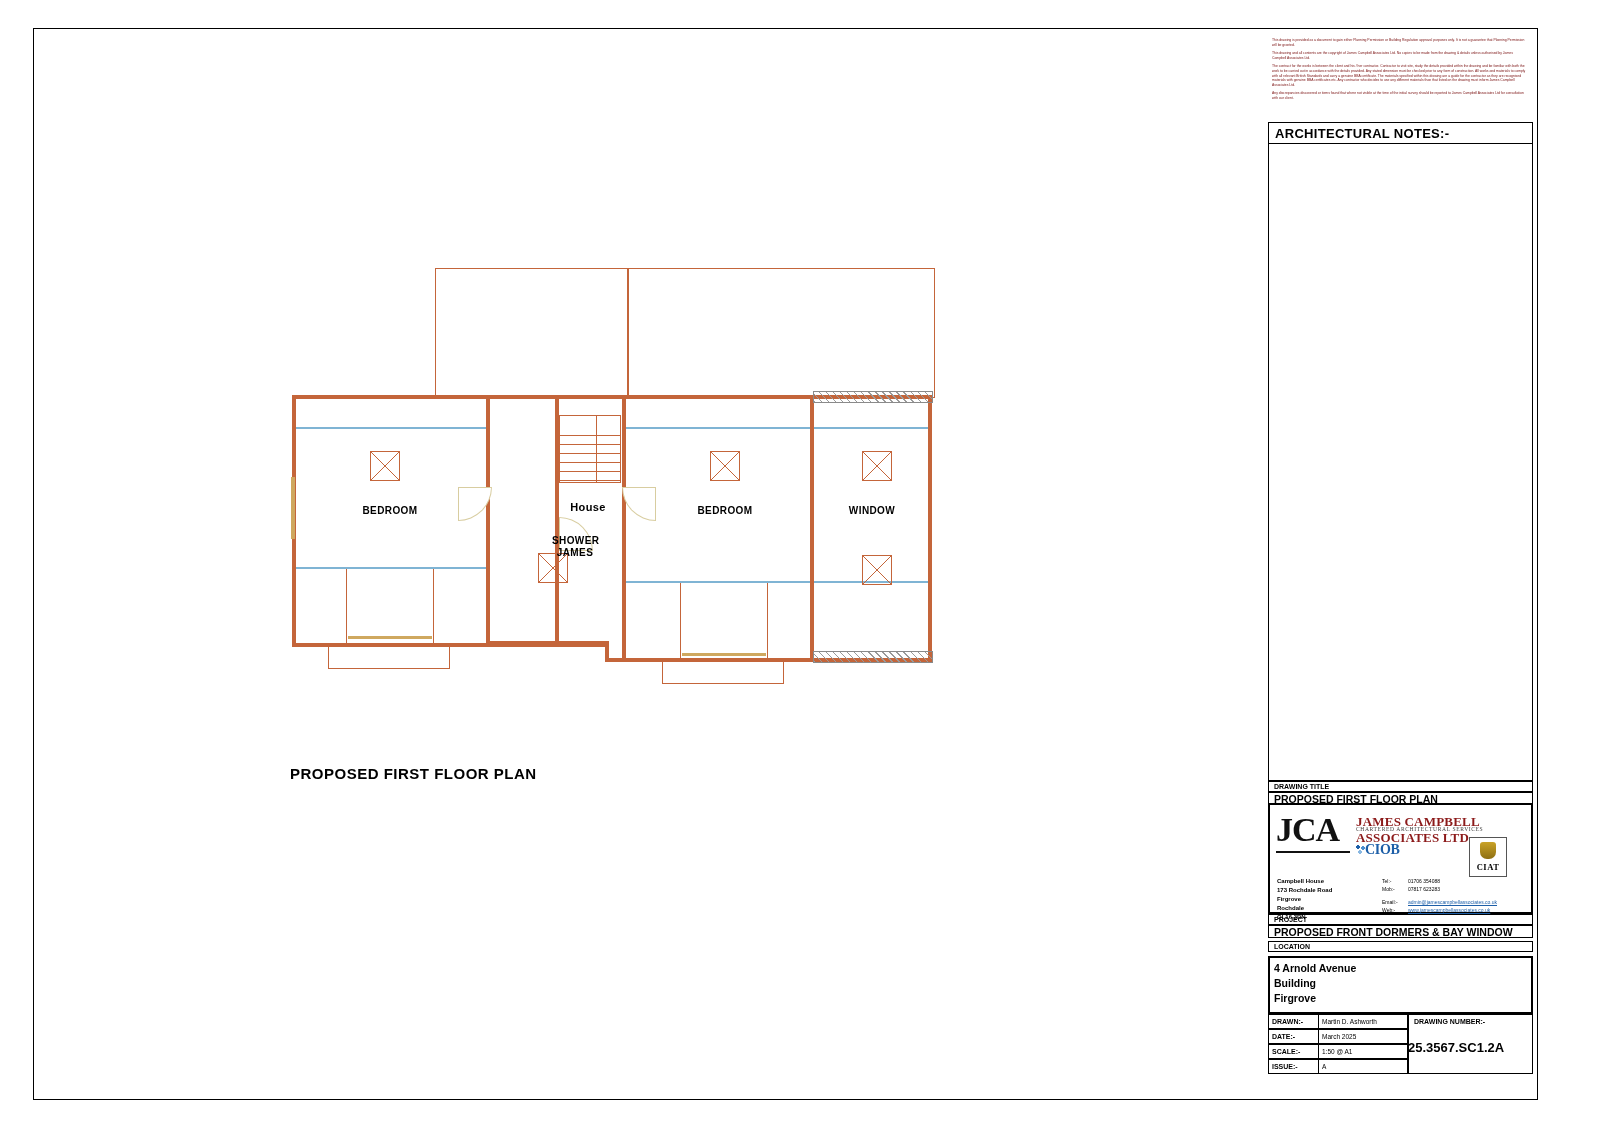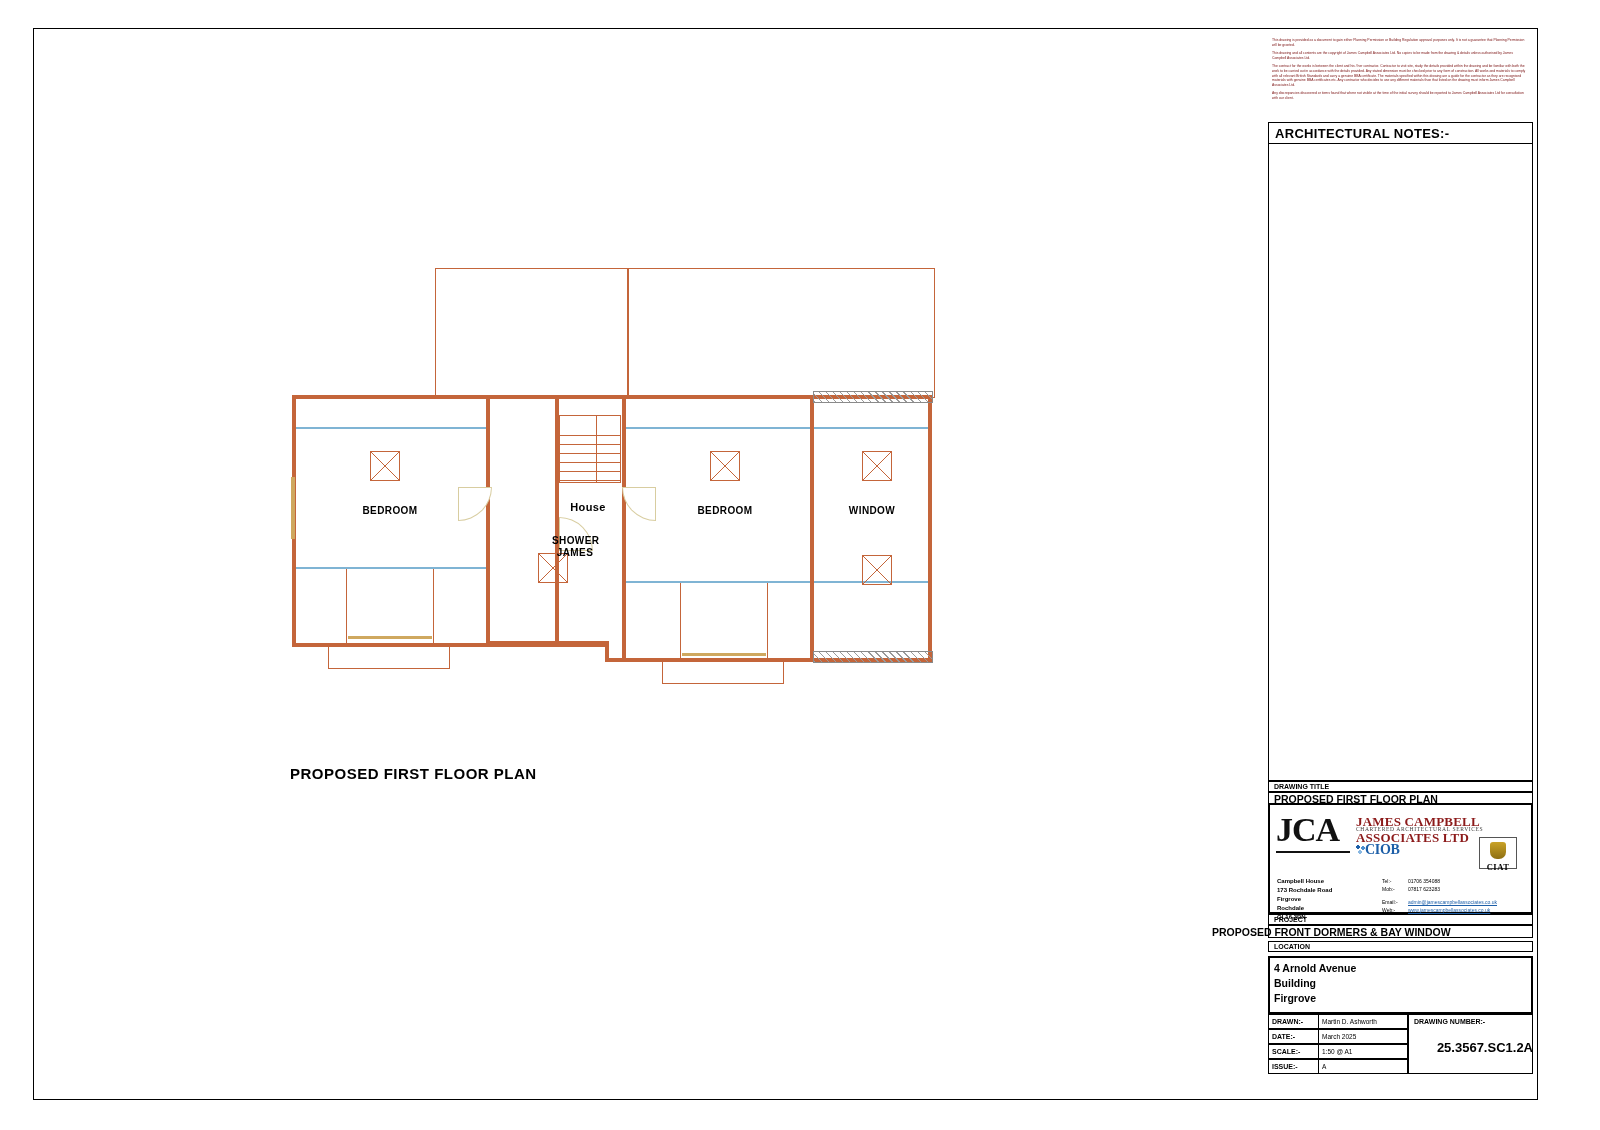--- a/index.html
+++ b/index.html
@@ -34,35 +34,35 @@
   #logo{position:absolute;left:1268px;top:803px;width:265px;height:111px;border:2px solid #000;box-sizing:border-box;background:#fff;}
   .jca{position:absolute;left:6px;top:6px;font-family:"Liberation Serif",serif;font-size:34px;font-weight:bold;color:#111;letter-spacing:-1px;}
   .jca-rule{position:absolute;left:6px;top:46px;width:74px;height:2px;background:#111;}
   .firm{position:absolute;left:86px;top:9px;font-family:"Liberation Serif",serif;font-size:13px;font-weight:bold;color:#8c1a1a;letter-spacing:.2px;}
   .firm2{position:absolute;left:86px;top:21px;font-family:"Liberation Serif",serif;font-size:5.6px;color:#444;letter-spacing:.6px;}
   .ciob{position:absolute;left:95px;top:37px;font-family:"Liberation Serif",serif;font-size:14px;font-weight:bold;color:#1d5fa8;letter-spacing:-.3px;}
   .ciob-dots{position:absolute;left:86px;top:40px;width:9px;height:9px;background:
      radial-gradient(circle at 2px 2px,#1d5fa8 1.6px,transparent 1.7px),
      radial-gradient(circle at 7px 3px,#4b8fd0 1.6px,transparent 1.7px),
      radial-gradient(circle at 4px 7px,#89b8e2 1.6px,transparent 1.7px);}
-  .ciat{position:absolute;right:14px;top:32px;width:38px;height:32px;border:1px solid #555;box-sizing:border-box;text-align:center;}
+  .ciat{position:absolute;right:24px;top:32px;width:38px;height:40px;border:1px solid #555;box-sizing:border-box;text-align:center;}
   .ciat b{display:block;margin-top:24px;font-family:"Liberation Serif",serif;font-size:8.5px;letter-spacing:.5px;}
   .ciat .crest{position:absolute;left:50%;top:4px;transform:translateX(-50%);width:16px;height:17px;background:
       linear-gradient(#c9a227,#8e6f12);border-radius:3px 3px 7px 7px;}
   .addr{position:absolute;left:7px;top:72px;font-size:6px;font-weight:bold;line-height:1.5;}
   .contacts{position:absolute;left:112px;top:72px;font-size:5px;line-height:1.6;}
   .contacts .lbl{display:inline-block;width:26px;}
   .email-row{position:absolute;left:112px;top:93px;font-size:5px;line-height:1.6;}
   .email-row .lbl{display:inline-block;width:26px;}
   .email-row a{color:#1d5fa8;}
   
   .loc-box{position:absolute;left:1268px;top:956px;width:265px;height:58px;border:2px solid #000;box-sizing:border-box;}
   .loc-text{position:absolute;left:6px;top:5px;font-size:10.5px;font-weight:bold;line-height:1.45;}
   .dn-box{position:absolute;left:1408px;top:1014px;width:125px;height:60px;border:1px solid #000;box-sizing:border-box;}
-  .dn-val{position:absolute;left:1408px;top:1040px;width:125px;text-align:right;font-size:13px;font-weight:bold;}
+  .dn-val{position:absolute;left:1408px;top:1040px;width:125px;text-align:left;font-size:13px;font-weight:bold;}
 </style>
 </head>
 <body>
 
 <div id="sheet">
 
   <div class="frame"></div>
 
   <div id="plan">
 
@@ -181,21 +181,21 @@
       </div>
       <div>
         <span class="lbl">Web:-</span><a href="#">www.jamescampbellassociates.co.uk</a>
       </div>
     </div>
   </div>
 
   <div class="pbox" style="left:1268px;top:914px;width:265px;height:11px;border-width:1.5px;"></div>
   <div class="rowlbl" style="left:1274px;top:916px;">PROJECT</div>
   <div class="pbox" style="left:1268px;top:925px;width:265px;height:13px;border-width:1.5px;"></div>
-  <div class="rowval" style="left:1212px;top:926px;">PROPOSED FRONT DORMERS &amp; BAY WINDOW</div>
+  <div class="rowval" style="left:1274px;top:926px;">PROPOSED FRONT DORMERS &amp; BAY WINDOW</div>
 
   <div class="pbox" style="left:1268px;top:941px;width:265px;height:11px;border-width:1.5px;"></div>
   <div class="rowlbl" style="left:1274px;top:943px;">LOCATION</div>
   <div class="loc-box"></div>
   <div class="loc-text" style="left:1274px;top:961px;">
     <div>4 Arnold Avenue</div>
     <div>Building</div>
     <div>Firgrove</div>
   </div>
 

